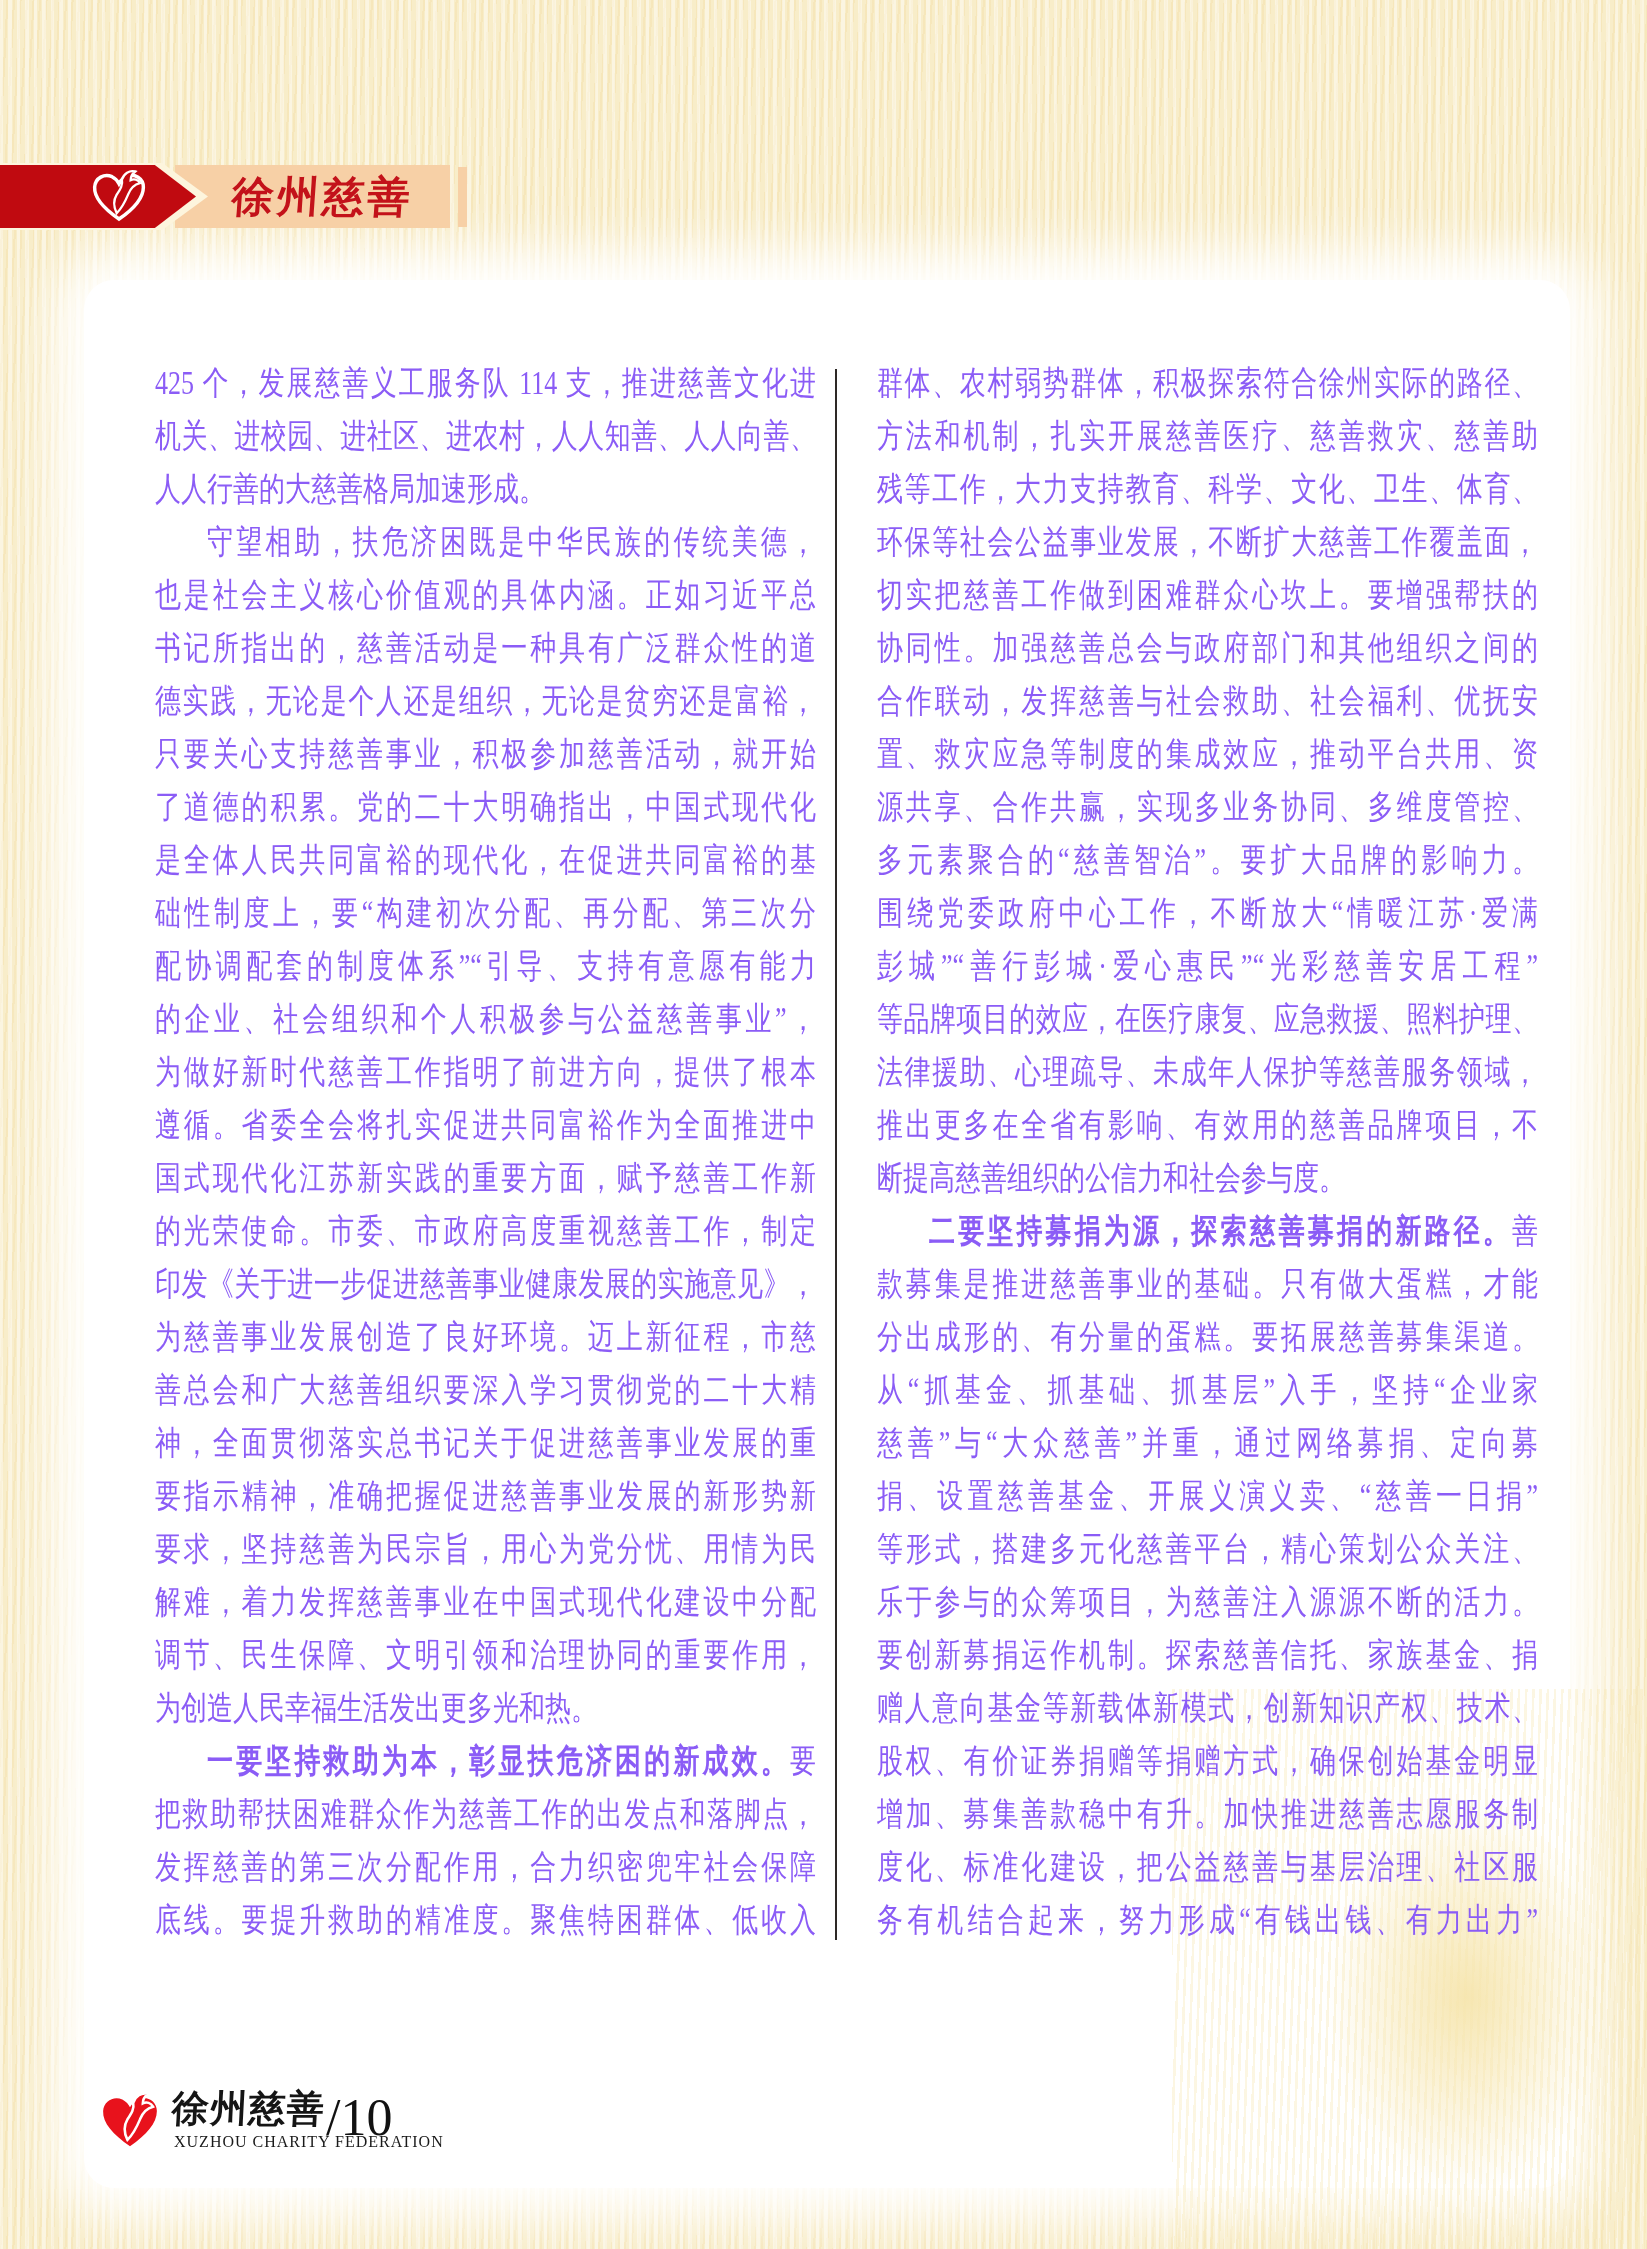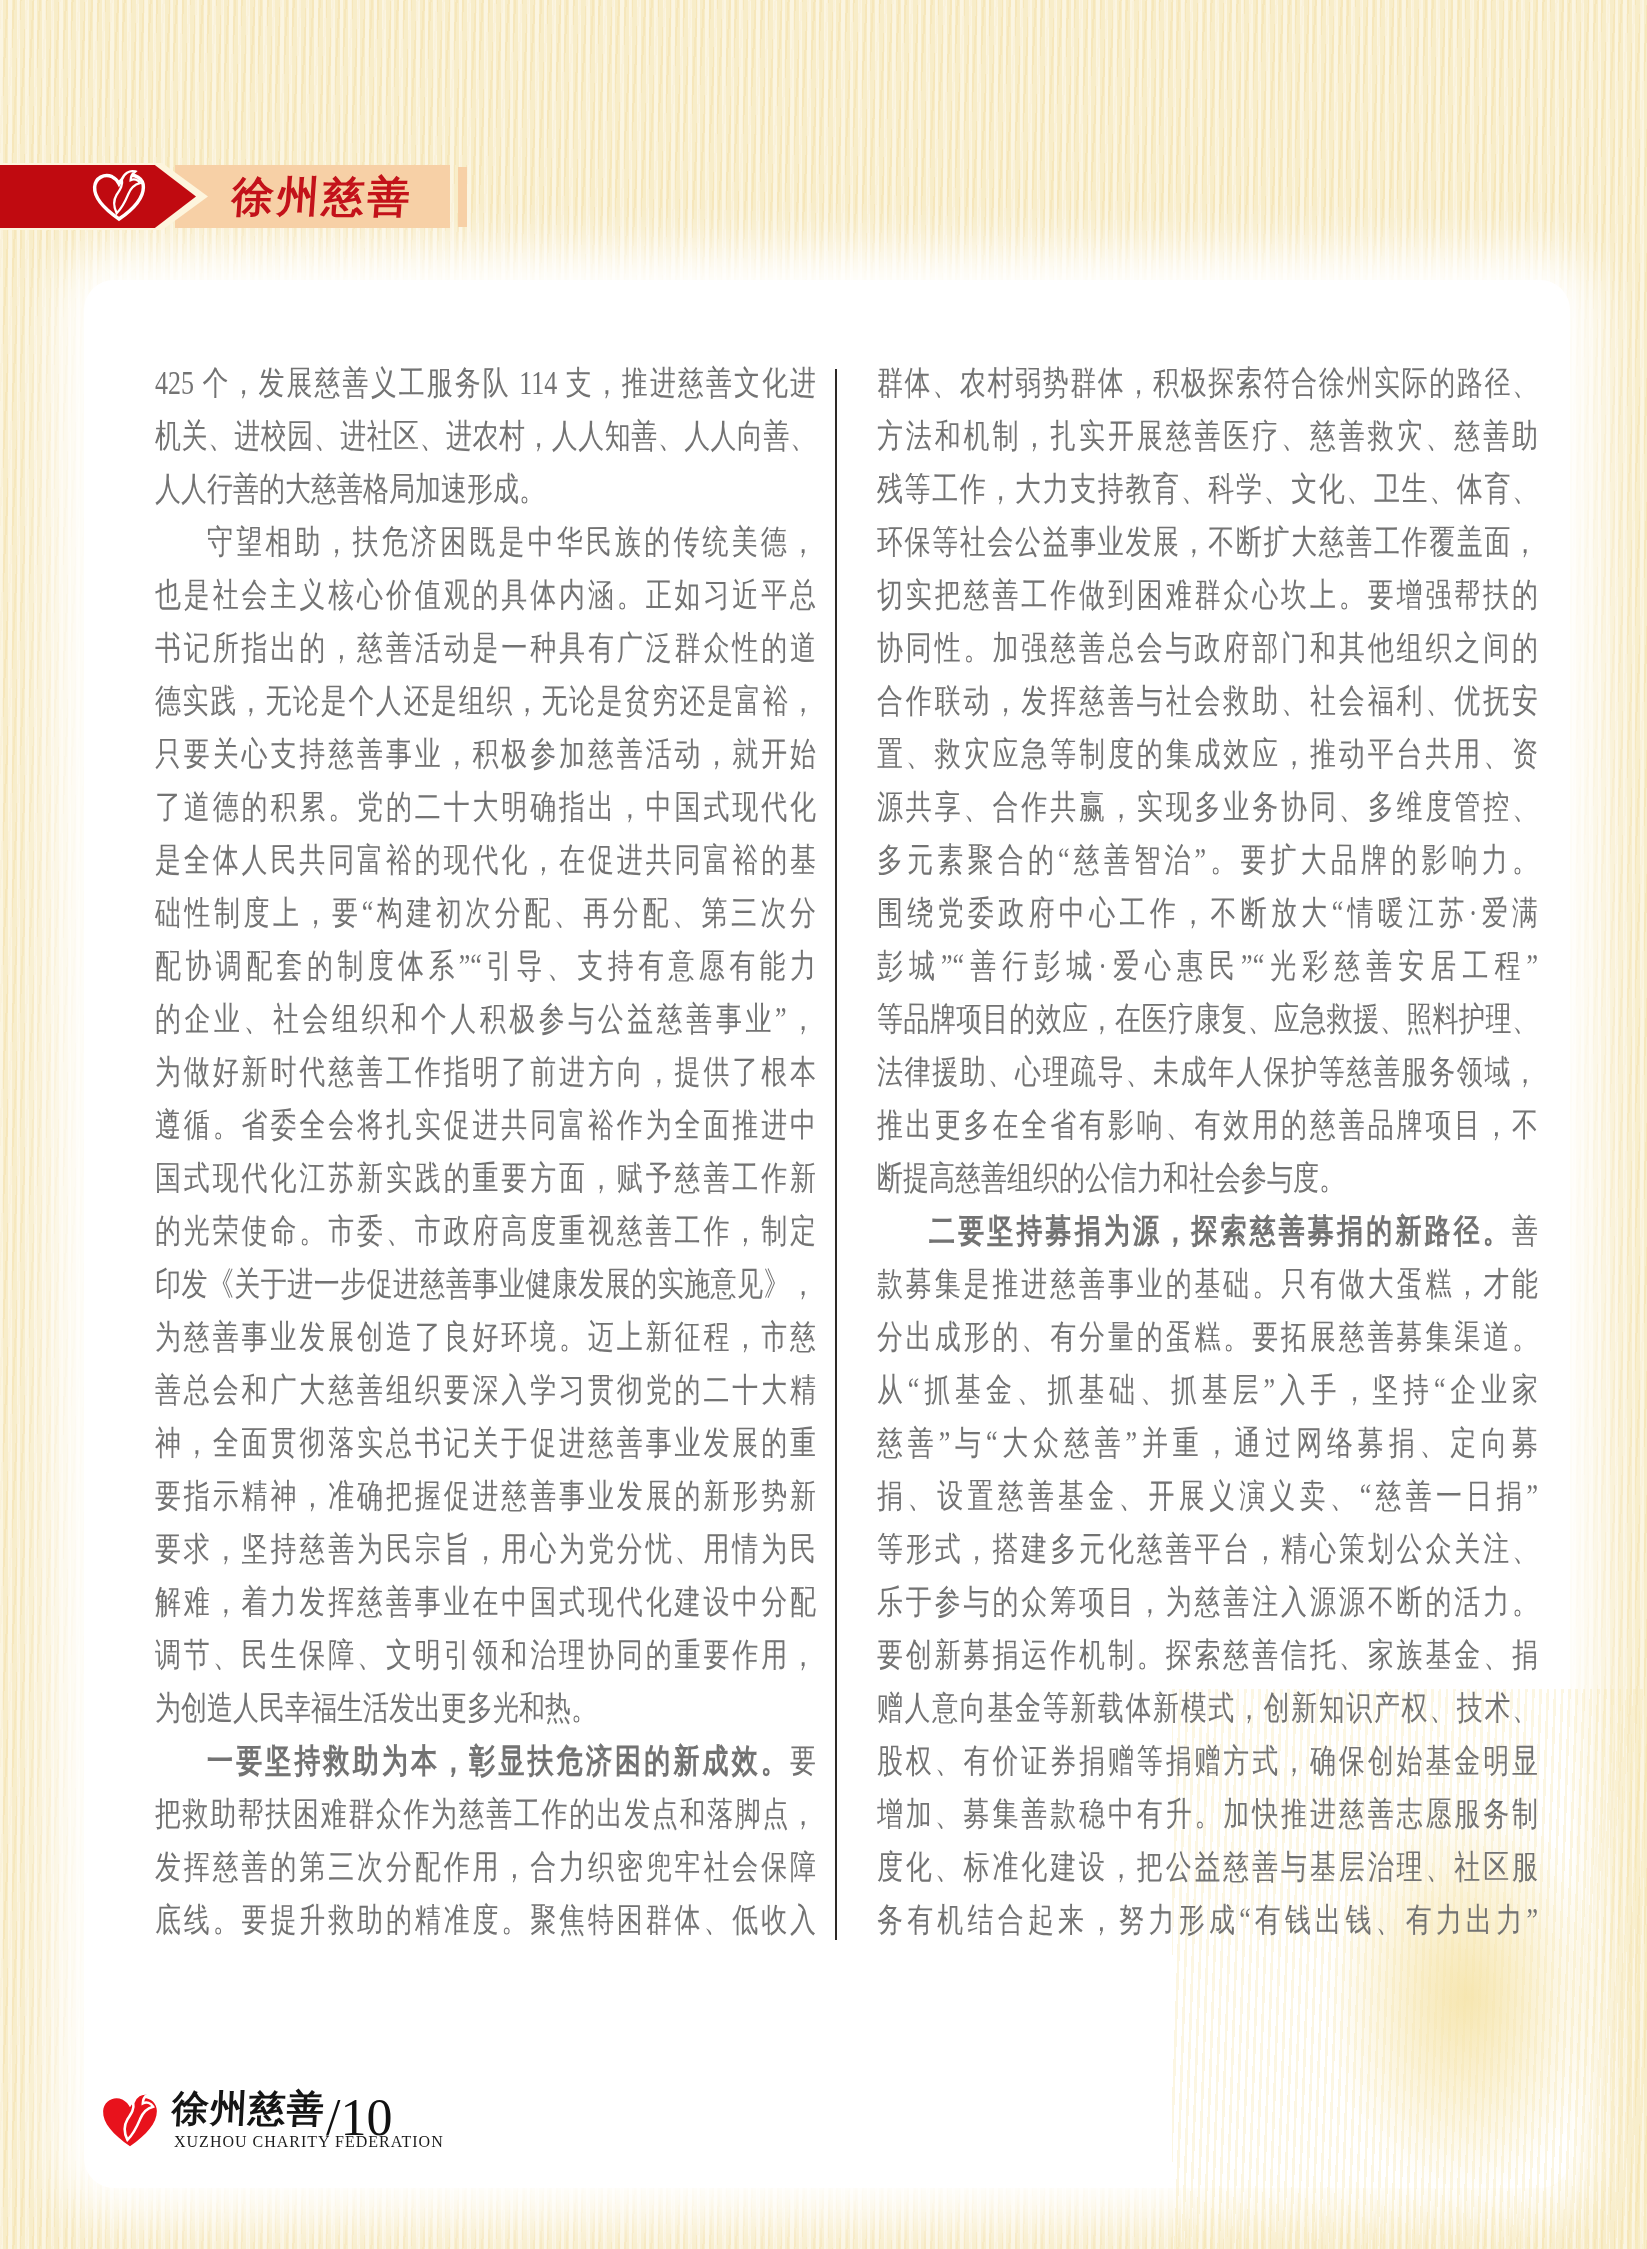--- a/index.html
+++ b/index.html
@@ -41,21 +41,21 @@
     clip-path:polygon(0 0,79% 0,100% 50%,79% 100%,0 100%);
   }
   .banner-logo{position:absolute;left:90px;top:3.3px;width:58px;height:58px;}
   .masthead-title{
     position:absolute;left:194px;top:0;width:257px;height:63px;line-height:65px;
     text-align:center;color:#c3121a;font-weight:700;font-size:42px;letter-spacing:3.3px;
     transform:skewX(-4deg);
   }
   
   .divider{position:absolute;left:835px;top:369px;width:2px;height:1571px;background:#2e2926;}
-  .col{position:absolute;top:357px;width:661px;font-size:26px;color:#737373;}
+  .col{position:absolute;top:357px;width:661px;font-size:26px;color:#8b5cf6;}
   .col-left{left:155px;}
   .col-right{left:877px;}
   .tline{
     height:53px;line-height:53px;overflow:hidden;
     text-align:justify;text-align-last:justify;text-justify:inter-character;
     transform:scaleY(1.28);
   }
   .tline.tend{text-align-last:left;}
   .tline.tindent{text-indent:52px;}
   .seg-b{font-family:"Liberation Sans","DejaVu Sans",sans-serif;font-weight:700;}

